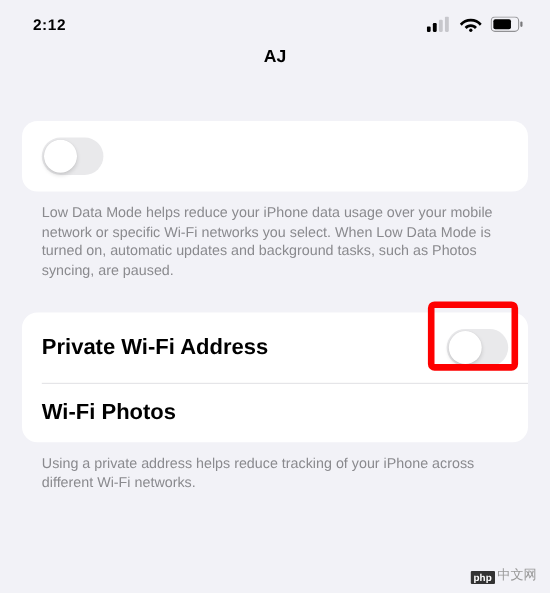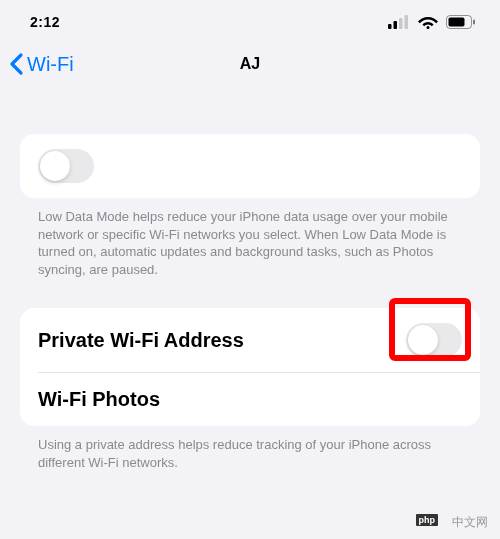--- a/index.html
+++ b/index.html
@@ -138,22 +138,22 @@
       right: 9px;
       pointer-events: none;
     }
     .watermark {
       position: absolute;
       bottom: 8px;
       right: 12px;
       font-size: 12px;
       color: #999;
       display: flex;
-      align-items: flex-start;
-      gap: 14px;
+      align-items: flex-end;
+      gap: 2px;
     }
     .watermark-logo {
       background: #333;
       color: #fff;
       font-size: 9px;
       padding: 1px 3px;
       border-radius: 1px;
       font-weight: bold;
     }
   </style>
@@ -176,26 +176,20 @@
     </svg>
     <svg width="30" height="14" viewBox="0 0 30 14">
       <rect x="0.5" y="0.5" width="25" height="13" rx="3.5" fill="none" stroke="#000" stroke-opacity="0.4" stroke-width="1"></rect>
       <rect x="2.5" y="2.5" width="16" height="9" rx="1.8" fill="#000"></rect>
       <rect x="27" y="4.5" width="2" height="5" rx="1" fill="#000" fill-opacity="0.5"></rect>
     </svg>
   </div>
 </div>
 
 <div class="nav-header">
-  <div class="back-btn">
-    <svg width="16" height="24" viewBox="0 0 16 24">
-      <path d="M13 3 L4 12 L13 21" stroke="#007aff" stroke-width="3.2" fill="none" stroke-linecap="round" stroke-linejoin="round"></path>
-    </svg>
-    <span>Wi-Fi</span>
-  </div>
   <div class="nav-title">AJ</div>
 </div>
 
 <div class="spacer"></div>
 
 <div class="group">
   <div class="row">
     <div class="toggle">
       <div class="toggle-knob"></div>
     </div>

